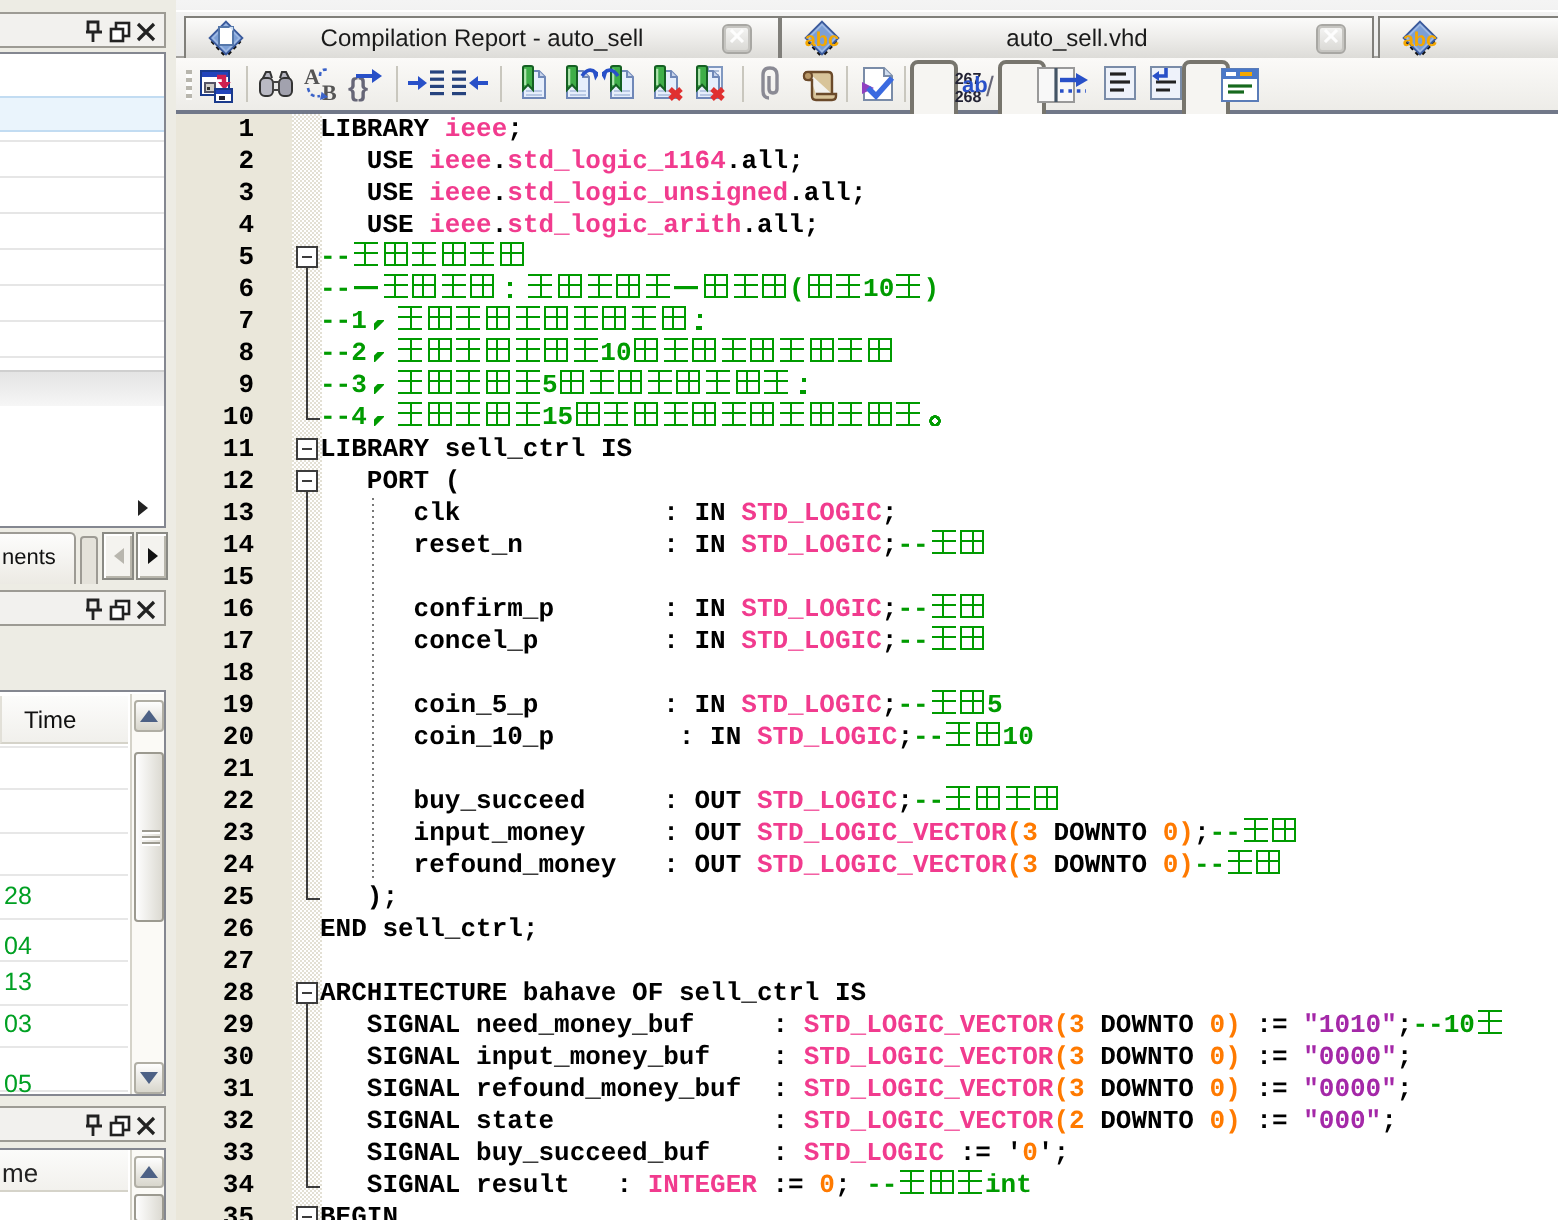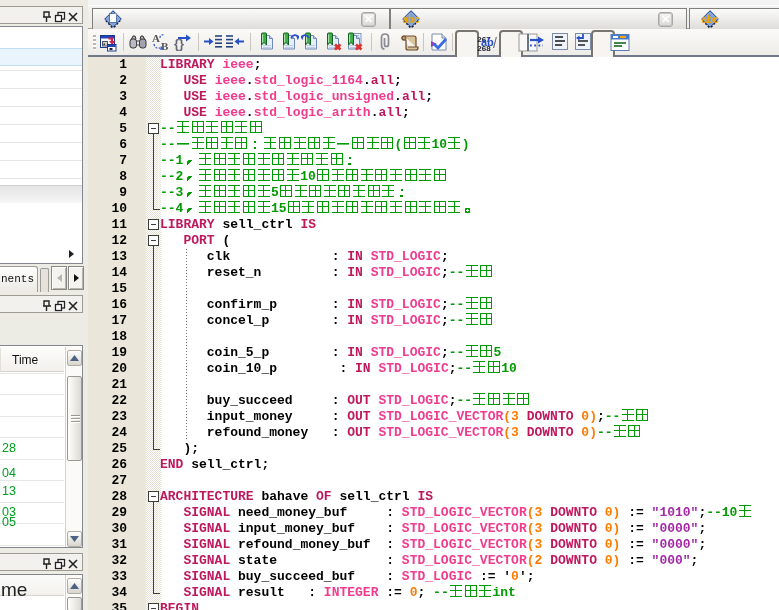--- a/index.html
+++ b/index.html
@@ -9,35 +9,35 @@
 
 .ptitle { position:absolute; left:0; width:83px; height:18px; background:#f2f1ee;
   border:1px solid #9d9b94; border-left:none; display:flex; justify-content:flex-end; align-items:center; gap:1px; padding-right:3px; }
 .pic { width:12px; height:12px; display:inline-block; }
 #lpanel1 { position:absolute; left:0; top:26px; width:83px; height:238px; background:#fff; border:1px solid #848790; border-left:none; }
 .lsep { position:absolute; left:0; width:100%; height:1px; background:#e6e6e6; }
 #lsel { position:absolute; left:0; top:21px; width:100%; height:18px; background:#eaf4fc; border-top:1px solid #c2dcf2; border-bottom:1px solid #c2dcf2; }
 #lband { position:absolute; left:0; top:158px; width:100%; height:18px; background:linear-gradient(#e4e4e4,#f6f6f6); border-top:1px solid #cfcfcf; }
 #larr { position:absolute; left:69px; top:250px; width:0; height:0; border-left:5px solid #222; border-top:4px solid transparent; border-bottom:4px solid transparent; }
 #ltabs { position:absolute; left:0; top:264px; width:88px; height:29px; }
-#ltab1 { position:absolute; left:0; top:2px; width:38px; height:26px; background:linear-gradient(#fdfdfc,#eceae4); border:1px solid #9d9b94; border-bottom:none; border-left:none; border-radius:0 3px 0 0; font-size:11px; color:#111; padding:6px 0 0 1px;font-family:Liberation Mono, monospace; }
+#ltab1 { position:absolute; left:0; top:2px; width:38px; height:26px; background:linear-gradient(#fdfdfc,#eceae4); border:1px solid #9d9b94; border-bottom:none; border-left:none; border-radius:0 3px 0 0; font-size:11px; color:#111; padding:6px 0 0 1px; }
 #ltab2 { position:absolute; left:40px; top:4px; width:9px; height:24px; background:#e4e2da; border:1px solid #9d9b94; border-bottom:none; border-radius:2px 2px 0 0; }
 .sbtn { position:absolute; top:2px; width:16px; height:24px; background:#f4f3ef; border:1px solid #8a8a84; box-shadow:inset 1px 1px 0 #fff, inset -1px -1px 0 #b8b6ac; display:flex; align-items:center; justify-content:center; }
 #lpanel2btns { position:absolute; left:0; top:320px; width:88px; height:26px; }
 .cstbtn { position:absolute; height:23px; box-shadow:inset 0 -6px 8px -6px #cfcdc4; background:linear-gradient(#fff,#ece9e2); border:1px solid #8b8b83; border-radius:3px; font-size:11px; color:#111; text-align:center; padding-top:4px; }
 #msgs { position:absolute; left:0; top:345px; width:83px; height:203px; background:#fff; border:1px solid #848790; border-left:none; overflow:hidden; }
 #msghdr { position:absolute; left:0; top:2px; width:64px; height:24px; background:linear-gradient(#fcfcfb,#f1f0ec); border-bottom:1px solid #d5d3c9; font-size:12px; color:#111; padding:5px 0 0 11px; border-left:1px solid #e2e0d8; }
 .tsep { position:absolute; left:0; width:64px; height:1px; background:#e7e7e7; }
 .gv { position:absolute; left:2px; font-size:12.5px; color:#00a023; height:21px; padding-top:3px; }
 #msgsb { position:absolute; right:0; top:1px; width:17px; height:201px; background:#fbfaf6; border-left:1px solid #d5d3c9; }
 .sbb { position:absolute; left:1px; width:15px; height:16px; background:linear-gradient(#fefefe,#d8d6cc); border:1px solid #b0aea4; border-radius:2px; display:flex; align-items:center; justify-content:center; }
 #msgthumb { position:absolute; left:1px; top:29px; width:15px; height:85px; background:linear-gradient(90deg,#fefefe,#dcdad2); border:1px solid #9c9a90; border-radius:2px; }
 .grip { position:absolute; left:3px; width:9px; height:1px; background:#9c9a90; box-shadow:0 1px 0 #fff; }
 #bpanel { position:absolute; left:0; top:574px; width:83px; height:36px; background:#fff; border:1px solid #848790; border-left:none; border-bottom:none; }
-#bhdr { position:absolute; left:0; top:0; width:64px; height:21px; background:linear-gradient(#fbfbfa,#f2f1ed); border-bottom:1px solid #d5d3c9; font-size:19px; color:#222; padding:4px 0 0 1px; }
+#bhdr { position:absolute; left:0; top:0; width:64px; height:21px; background:linear-gradient(#fbfbfa,#f2f1ed); border-bottom:1px solid #d5d3c9; font-size:13px; color:#222; padding:4px 0 0 1px; }
 #bsb { position:absolute; right:0; top:0; width:17px; height:36px; background:#fbfaf6; border-left:1px solid #d5d3c9; }
 
 
 #tabbar { position:absolute; left:88px; top:0; width:691px; height:29px; background:linear-gradient(#f4f4f4,#ebebea); border-bottom:1px solid #a3a29e; }
 #tabbar:before { content:""; position:absolute; left:0; top:5px; width:100%; height:1px; background:#fff; }
 .tab { position:absolute; top:8px; height:21px; background:linear-gradient(#fbfbfa,#efeeec 45%,#dddcd8); border:1px solid #807f7a; border-bottom:none; display:flex; align-items:center; }
 .tab .ticon { position:absolute; left:11px; top:1px; }
 .tab .ttext { position:absolute; width:100%; text-align:center; font-size:12px; color:#1a1a1a; margin-top:-1px; }
 .tclose { position:absolute; right:13px; top:3px; width:15px; height:15px; background:linear-gradient(#f6f6f5,#d8d7d3); border:1px solid #a8a7a3; border-radius:3px; color:#fdfdfd; font-size:11px; font-weight:bold; text-align:center; line-height:13px; box-shadow:inset 0 0 0 1px #c6c5c1; }
 
@@ -50,21 +50,21 @@
 .tbtn svg { display:block; }
 
 
 #editor { position:absolute; left:88px; top:57px; width:691px; height:553px; background:#fff; overflow:hidden; }
 #gutter { position:absolute; left:0; top:0; width:58px; height:100%; background:#eae7da; }
 #checker { position:absolute; left:58px; top:0; width:15px; height:100%;
   background-image:conic-gradient(#e3e0d4 25%, #fff 0 50%, #e3e0d4 0 75%, #fff 0); background-size:2px 2px; }
 #nums { position:absolute; left:0; top:0; width:39px; text-align:right; font-family:"Liberation Mono", monospace; font-size:13px; line-height:16px; font-weight:bold; color:#000; white-space:pre; }
 #code { position:absolute; left:72px; top:0; font-family:"Liberation Mono", monospace; font-size:13px; line-height:16px; font-weight:bold; color:#000; white-space:pre; }
 #code b { font-weight:bold; }
-.k { color:#be185d; } .t { color:#f13b8e; } .n { color:#ff7a00; } .s { color:#a428a8; } .c { color:#009b00; }
+.k { color:#000000; } .t { color:#f13b8e; } .n { color:#ff7a00; } .s { color:#a428a8; } .c { color:#009b00; }
 
 
 .fb { position:absolute; left:60px; width:11px; height:11px; background:#fff; border:1px solid #3c3c3c; }
 .fb:after { content:""; position:absolute; left:2px; top:4px; width:5px; height:1px; background:#3c3c3c; }
 .fl { position:absolute; left:65px; width:1px; background:#3c3c3c; }
 .fc { position:absolute; left:65px; width:7px; height:1px; background:#3c3c3c; }
 #indent { position:absolute; left:98px; top:192px; width:1px; height:192px;
   background:repeating-linear-gradient(#777 0 1px, transparent 1px 3px); }
 
 
@@ -146,21 +146,21 @@
 <div class="tsep" style="top:91px"></div>
 <div class="tsep" style="top:113px"></div>
 <div class="tsep" style="top:134px"></div>
 <div class="tsep" style="top:156px"></div>
 <div class="tsep" style="top:177px"></div>
 <div class="tsep" style="top:199px"></div>
 <div class="gv" style="top:92px">28</div>
 <div class="gv" style="top:117px">04</div>
 <div class="gv" style="top:135px">13</div>
 <div class="gv" style="top:156px">03</div>
-<div class="gv" style="top:166px">05</div>
+<div class="gv" style="top:186px">05</div>
 <div class="gv" style="top:199px">03</div>
   <div id="msgsb">
     <div class="sbb" style="top:3px">
           <svg width="9" height="6" viewBox="0 0 9 6" style="">
             <path d="M4.5 0 L9 6 H0 Z" fill="#4d6185"></path>
           </svg>
         </div>
     <div id="msgthumb">
           <div class="grip" style="top:38px"></div>
           <div class="grip" style="top:41px"></div>
@@ -199,29 +199,31 @@
 
 <div id="tabbar">
   <div class="tab" style="left:4px;width:298px">
     <span class="ticon"><svg width="18" height="18" viewBox="0 0 18 18" style="">
             <path d="M2.2 10.2 L9 17.6 L15.8 10.2" stroke="#111" stroke-width="2.4" fill="none" stroke-dasharray="2 1.7"></path>
             <path d="M9 1 L17 9 L9 17 L1 9 Z" fill="#7c9fd6" stroke="#3a5a9c" stroke-width="1.2"></path>
             <path d="M9 2.2 L15.8 9 L9 15.8 L2.2 9 Z" fill="none" stroke="#9cb8e4" stroke-width="1"></path>
             <rect x="5.5" y="3.5" width="7" height="9" fill="#fff" stroke="#5577aa" stroke-width="1"></rect>
             <path d="M10.5 3.5 l2 2 v-2 z" fill="#cfdef2"></path>
           </svg></span>
+    <span class="ttext">Compilation Report - auto_sell</span>
     <span class="tclose">✕</span>
   </div>
   <div class="tab" style="left:302px;width:297px">
     <span class="ticon"><svg width="18" height="18" viewBox="0 0 18 18" style="">
             <path d="M2.2 10.2 L9 17.6 L15.8 10.2" stroke="#111" stroke-width="2.4" fill="none" stroke-dasharray="2 1.7"></path>
             <path d="M9 1 L17 9 L9 17 L1 9 Z" fill="#7c9fd6" stroke="#3a5a9c" stroke-width="1.2"></path>
             <path d="M9 2.2 L15.8 9 L9 15.8 L2.2 9 Z" fill="none" stroke="#9cb8e4" stroke-width="1"></path>
             <text x="9" y="13" font-family="Liberation Sans" font-size="10" font-weight="bold" fill="#f5a800" text-anchor="middle">abc</text>
           </svg></span>
+    <span class="ttext">auto_sell.vhd</span>
     <span class="tclose">✕</span>
   </div>
   <div class="tab" style="left:601px;width:97px">
     <span class="ticon"><svg width="18" height="18" viewBox="0 0 18 18" style="">
             <path d="M2.2 10.2 L9 17.6 L15.8 10.2" stroke="#111" stroke-width="2.4" fill="none" stroke-dasharray="2 1.7"></path>
             <path d="M9 1 L17 9 L9 17 L1 9 Z" fill="#7c9fd6" stroke="#3a5a9c" stroke-width="1.2"></path>
             <path d="M9 2.2 L15.8 9 L9 15.8 L2.2 9 Z" fill="none" stroke="#9cb8e4" stroke-width="1"></path>
             <text x="9" y="13" font-family="Liberation Sans" font-size="10" font-weight="bold" fill="#f5a800" text-anchor="middle">abc</text>
           </svg></span>
   </div>

